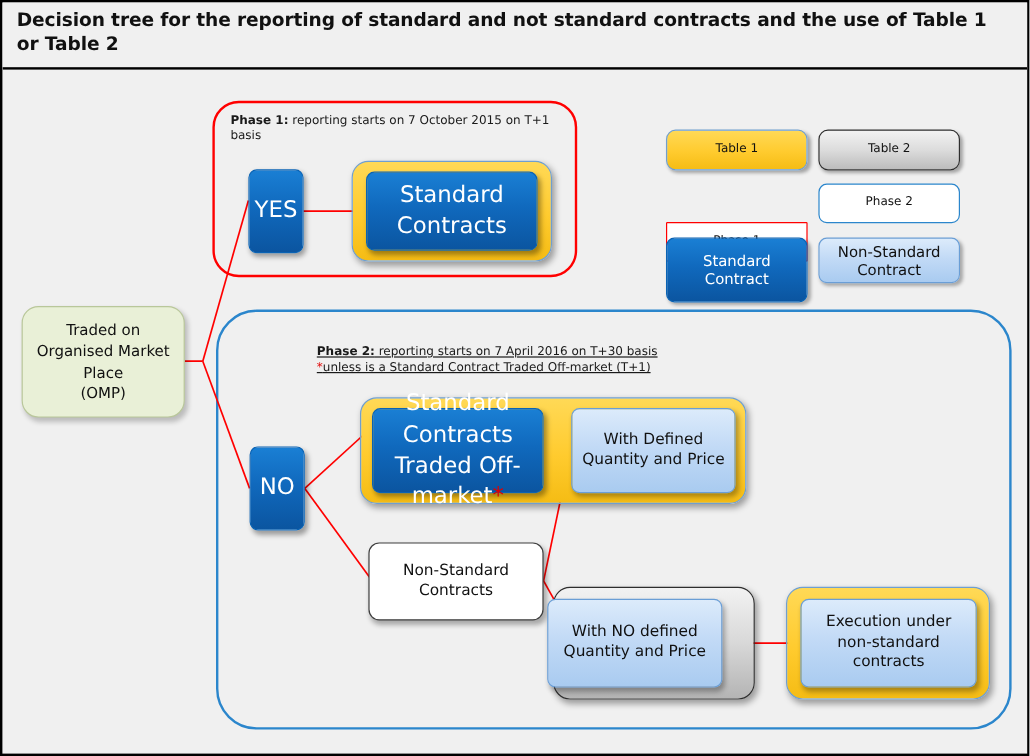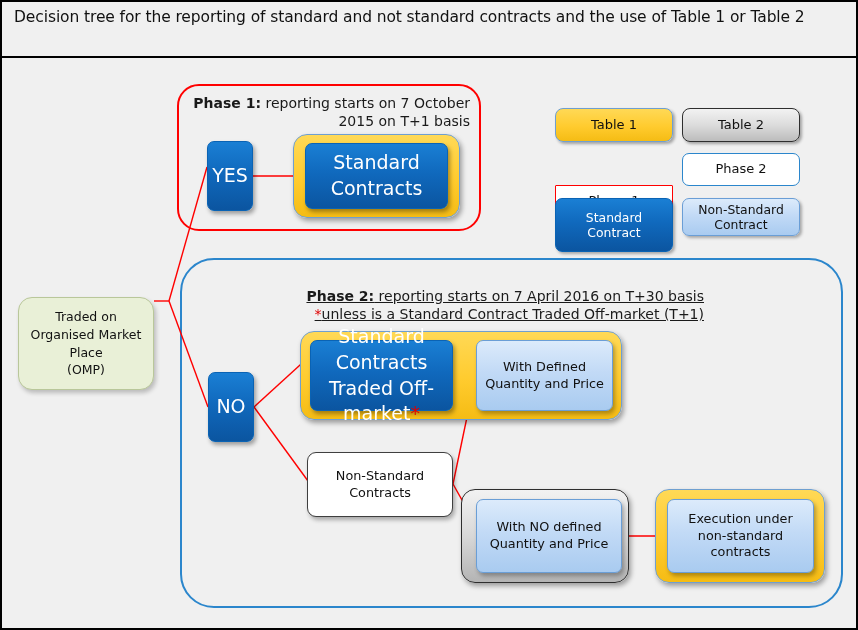--- a/index.html
+++ b/index.html
@@ -26,21 +26,21 @@
     height: 56px;
     border-bottom: 2px solid #000000;
     box-sizing: border-box;
     background: #f0f0f0;
   }
   #title-text {
     position: absolute;
     left: 12px; top: 5px;
     width: 830px;
     font-size: 15.5px;
-    font-weight: normal;
+    font-weight: bold;
     color: #111111;
     line-height: 1.32;
     letter-spacing: -0.1px;
   }
 
   
   #links {
     position: absolute;
     left: 0; top: 0;
     width: 858px; height: 630px;
@@ -64,22 +64,22 @@
   #phase2-container {
     left: 178px; top: 256px;
     width: 663px; height: 350px;
     border: 2.2px solid #2b86cc;
     border-radius: 34px;
     z-index: 2;
   }
 
   .phase-heading {
     position: absolute;
-    text-align: right;
-    font-size: 14px;
+    text-align: left;
+    font-size: 10px;
     color: #1a1a1a;
     line-height: 1.3;
     z-index: 6;
   }
   .phase-heading b { font-weight: bold; }
   .ast { color: #e00000; }
 
   #phase1-heading { left: 190px; top: 92px; width: 278px; }
   #phase2-heading { left: 262px; top: 285px; width: 440px; text-decoration: underline; }
 
@@ -127,21 +127,20 @@
   }
   
   .green-node {
     background: #e9f0d7;
     color: #111111;
     border: 1.2px solid #b9c79a;
     border-radius: 14px;
     box-shadow: 2px 3px 4px rgba(0,0,0,0.22);
     font-size: 12.5px;
     line-height: 1.42;
-    margin-top: 42px;
   }
 
   
   .table-wrap {
     position: absolute;
     box-sizing: border-box;
     z-index: 7;
   }
   .t1-wrap {
     background: linear-gradient(180deg, #ffd956 0%, #ffcb2e 55%, #f5bc14 100%);
@@ -164,40 +163,40 @@
   #wrap-p1-std     { left: 291px; top: 132px; width: 167px; height: 84px; }
   #node-std-p1     { left: 303px; top: 141px; width: 143px; height: 66px; }
 
   #wrap-p2-top     { left: 298px; top: 329px; width: 322px; height: 89px; }
   #node-std-offmkt { left: 308px; top: 338px; width: 143px; height: 71px; }
   #node-defined    { left: 474px; top: 338px; width: 137px; height: 71px; align-items: center; }
 
   #node-nonstd     { left: 305px; top: 450px; width: 146px; height: 65px; }
 
   #wrap-p2-nodef   { left: 459px; top: 487px; width: 168px; height: 94px; }
-  #node-nodefined  { left: 474px; top: 497px; width: 146px; height: 74px; justify-content: center; }
+  #node-nodefined  { left: 454px; top: 497px; width: 146px; height: 74px; justify-content: center; }
 
   #wrap-p2-exec    { left: 653px; top: 487px; width: 170px; height: 94px; }
   #node-exec       { left: 665px; top: 497px; width: 147px; height: 74px; }
 
   
   #legend {
     position: absolute;
     left: 553px; top: 106px;
     width: 245px; height: 134px;
     z-index: 9;
   }
   .lg-cell {
     position: absolute;
     box-sizing: border-box;
     display: flex;
     align-items: center;
     justify-content: center;
     text-align: center;
-    font-size: 13px;
+    font-size: 10px;
     line-height: 1.25;
   }
   #lg-table1 {
     left: 0; top: 0; width: 118px; height: 34px;
     background: linear-gradient(180deg, #ffd956 0%, #ffcb2e 55%, #f5bc14 100%);
     border: 1px solid #6f9fd0;
     border-radius: 8px;
     box-shadow: 2px 2px 3px rgba(0,0,0,0.32);
     color: #111111;
   }

